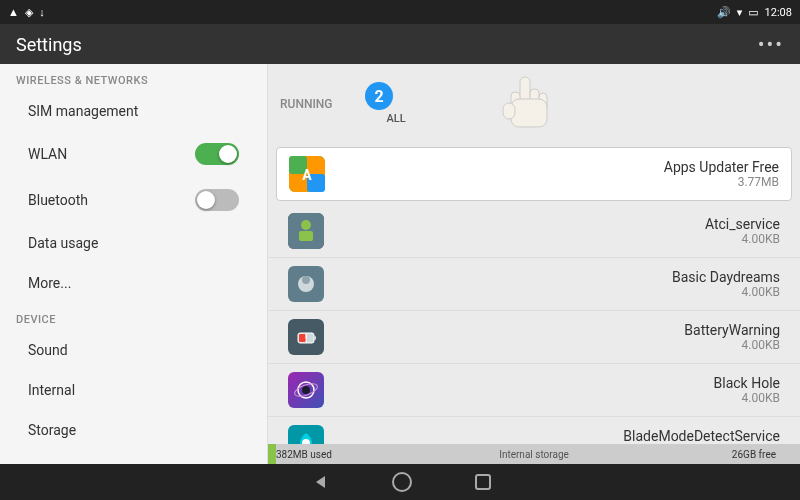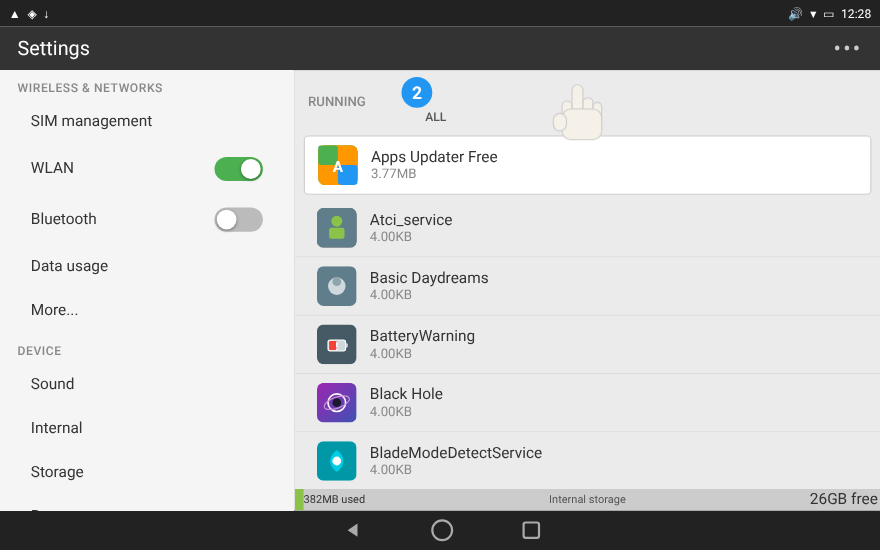--- a/index.html
+++ b/index.html
@@ -95,21 +95,21 @@
       background: #ebebeb;
       display: flex;
       flex-direction: column;
       overflow: hidden;
     }
 
     
     .apps-header {
       display: flex;
       align-items: center;
-      padding: 6px 12px;
+      padding: 18px 12px;
       gap: 20px;
       background: #ebebeb;
     }
     .tab-running {
       font-size: 12px;
       color: #888;
       font-weight: 500;
       cursor: pointer;
     }
     .tab-all {
@@ -168,21 +168,21 @@
       width: 36px;
       height: 36px;
       border-radius: 6px;
       flex-shrink: 0;
       margin-right: 12px;
       display: flex;
       align-items: center;
       justify-content: center;
       font-size: 20px;
     }
-    .app-info { flex: 1; }
+    .app-info { flex: 1; text-align: right; }
     .app-name { font-size: 14px; color: #333; font-weight: 400; }
     .app-size { font-size: 12px; color: #888; }
 
     
     .storage-bar-container {
       height: 20px;
       background: #ccc;
       position: relative;
       display: flex;
       align-items: center;
@@ -200,22 +200,22 @@
     }
     .storage-bar-label-center {
       position: absolute;
       left: 50%;
       transform: translateX(-50%);
       font-size: 10px;
       color: #555;
     }
     .storage-bar-label-right {
       position: absolute;
-      right: 2px;
-      font-size: 14px;
+      right: 24px;
+      font-size: 10px;
       color: #333;
     }
 
     
     .nav-bar {
       height: 36px;
       background: #222;
       display: flex;
       align-items: center;
       justify-content: center;
@@ -251,21 +251,21 @@
 <div class="status-bar">
   <div class="status-bar-left">
     <span>▲</span>
     <span>◈</span>
     <span>↓</span>
   </div>
   <div class="status-bar-right">
     <span>🔊</span>
     <span>▾</span>
     <span>▭</span>
-    <span>12:28</span>
+    <span>12:08</span>
   </div>
 </div>
 
 <div class="title-bar">
   <span class="title-bar-title">Settings</span>
   <span class="title-bar-dots">•••</span>
 </div>
 
 <div class="main-layout">
 

